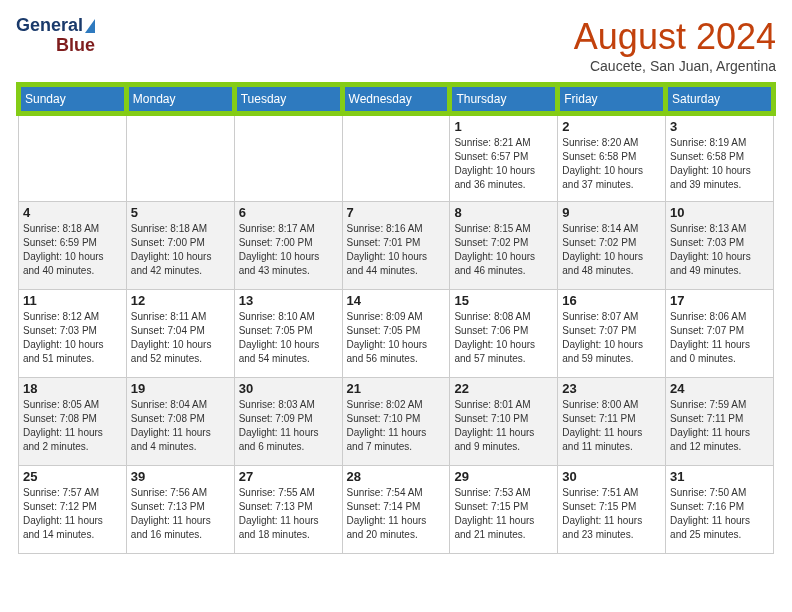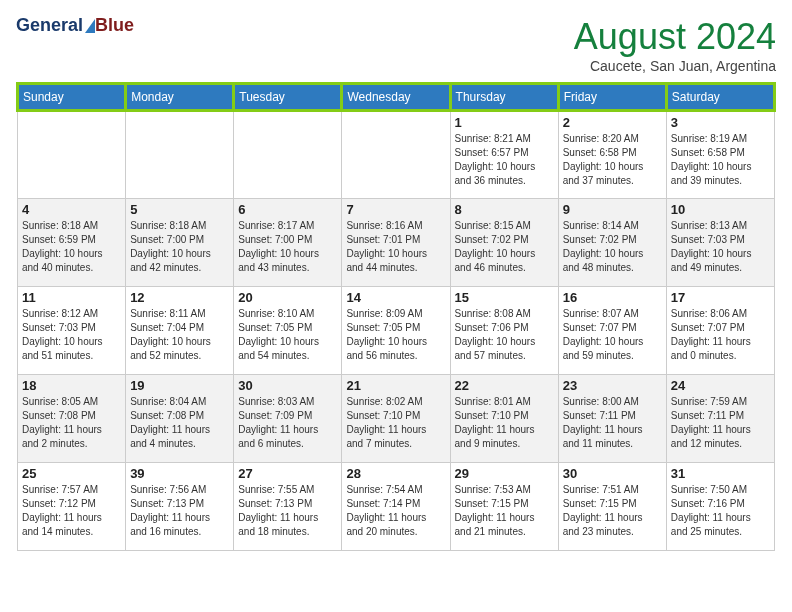--- a/index.html
+++ b/index.html
@@ -11,21 +11,21 @@
       padding: 16px;
     }
     .header {
       display: flex;
       justify-content: space-between;
       align-items: flex-start;
       margin-bottom: 8px;
     }
     .logo {
       display: flex;
-      flex-direction: row;
+      flex-direction: column;
       align-items: flex-end;
     }
     .logo-text {
       font-size: 18px;
       font-weight: bold;
       color: #1a3a6b;
       line-height: 1.1;
     }
     .logo-blue {
       color: #7f1d1d;
@@ -37,41 +37,41 @@
       border-left: 10px solid transparent;
       border-bottom: 14px solid #2e7abf;
       margin-left: 2px;
       vertical-align: middle;
     }
     .title-block {
       text-align: right;
     }
     .month-title {
       font-size: 36px;
-      color: #15803d;
+      color: #c2410c;
       font-weight: normal;
     }
     .subtitle {
       font-size: 14px;
       color: #444;
       text-align: right;
     }
     .calendar {
       width: 100%;
       border-collapse: collapse;
       font-size: 10.5px;
     }
     .calendar th {
       background: #2e7abf;
       color: #fff;
       padding: 5px 4px;
       text-align: left;
       font-size: 12px;
       font-weight: normal;
-      border: 3px solid #84cc16;
+      border: 5px solid #84cc16;
     }
     .calendar td {
       border: 1px solid #ccc;
       vertical-align: top;
       padding: 3px 4px;
       width: 108px;
       min-height: 80px;
       height: 88px;
       background: #fff;
     }
@@ -175,21 +175,21 @@
       <tr>
         <td>
           <span class="day-num">11</span>
           <div class="day-detail">Sunrise: 8:12 AM<br>Sunset: 7:03 PM<br>Daylight: 10 hours<br>and 51 minutes.</div>
         </td>
         <td>
           <span class="day-num">12</span>
           <div class="day-detail">Sunrise: 8:11 AM<br>Sunset: 7:04 PM<br>Daylight: 10 hours<br>and 52 minutes.</div>
         </td>
         <td>
-          <span class="day-num">20</span>
+          <span class="day-num">13</span>
           <div class="day-detail">Sunrise: 8:10 AM<br>Sunset: 7:05 PM<br>Daylight: 10 hours<br>and 54 minutes.</div>
         </td>
         <td>
           <span class="day-num">14</span>
           <div class="day-detail">Sunrise: 8:09 AM<br>Sunset: 7:05 PM<br>Daylight: 10 hours<br>and 56 minutes.</div>
         </td>
         <td>
           <span class="day-num">15</span>
           <div class="day-detail">Sunrise: 8:08 AM<br>Sunset: 7:06 PM<br>Daylight: 10 hours<br>and 57 minutes.</div>
         </td>

